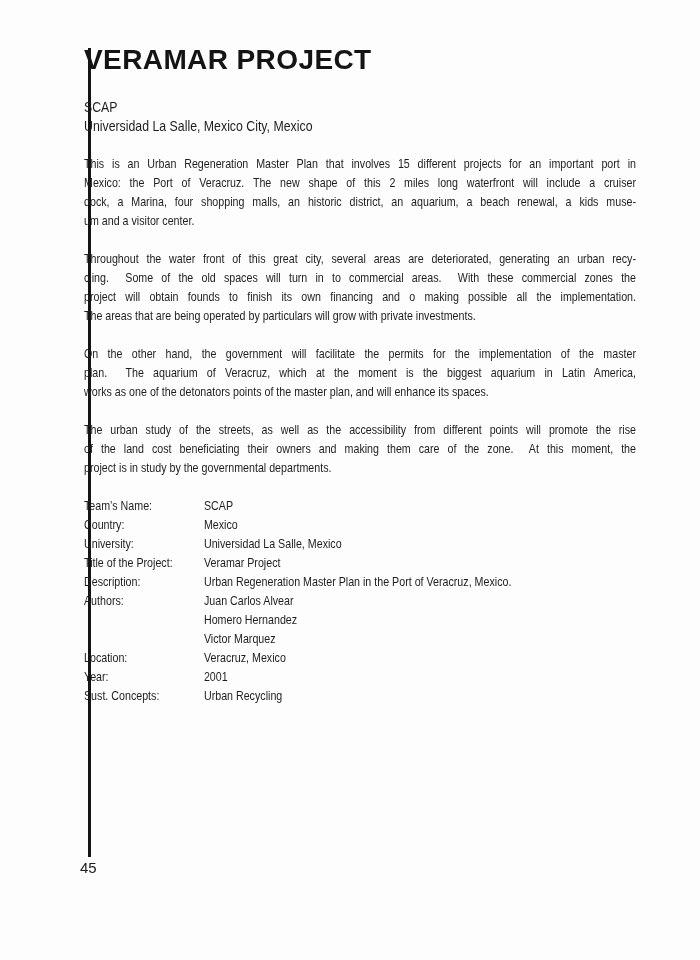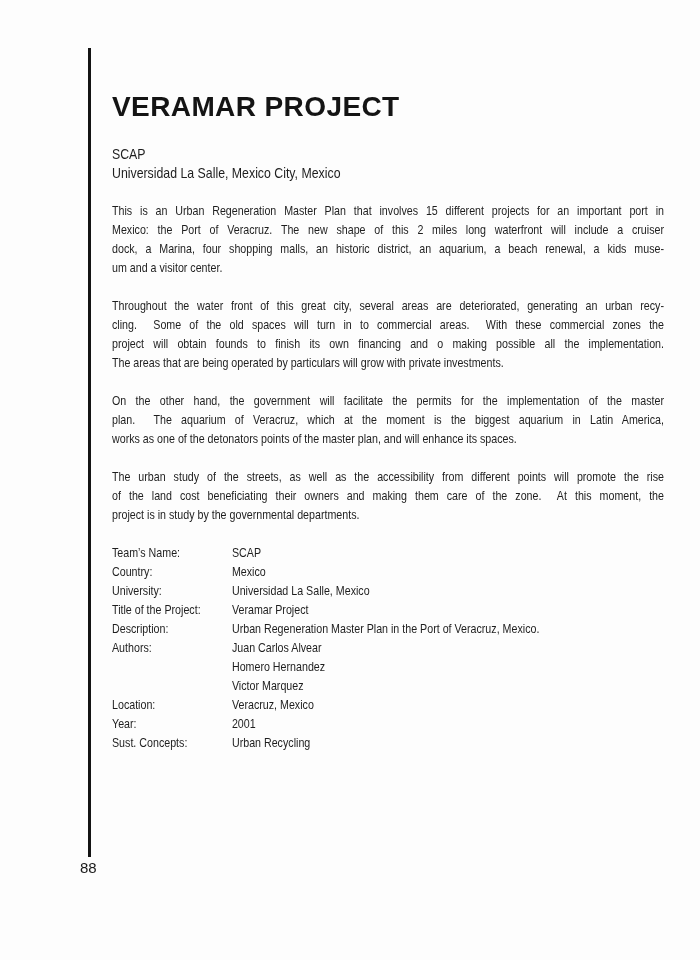--- a/index.html
+++ b/index.html
@@ -23,24 +23,23 @@
   .accent-bar {
     position: absolute;
     left: 88px;
     top: 48px;
     width: 2.5px;
     height: 809px;
     background: #141414;
   }
   .content {
     position: absolute;
-    left: 112px;
+    left: 84px;
     top: 44px;
     width: 560px;
-    margin-top: 47px;
   }
   h1.title {
     margin: 0;
     font-size: 28px;
     line-height: 32px;
     font-weight: bold;
     letter-spacing: 0.4px;
     color: #141414;
     white-space: nowrap;
   }
@@ -171,14 +170,14 @@
             <div class="dvalue">2001</div>
           </div>
           <div class="drow">
             <div class="dlabel">Sust. Concepts:</div>
             <div class="dvalue">Urban Recycling</div>
           </div>
         </div>
     </div>
   </div>
 
-  <div class="page-number">88</div>
+  <div class="page-number">45</div>
 </div>
 
 </body></html>

